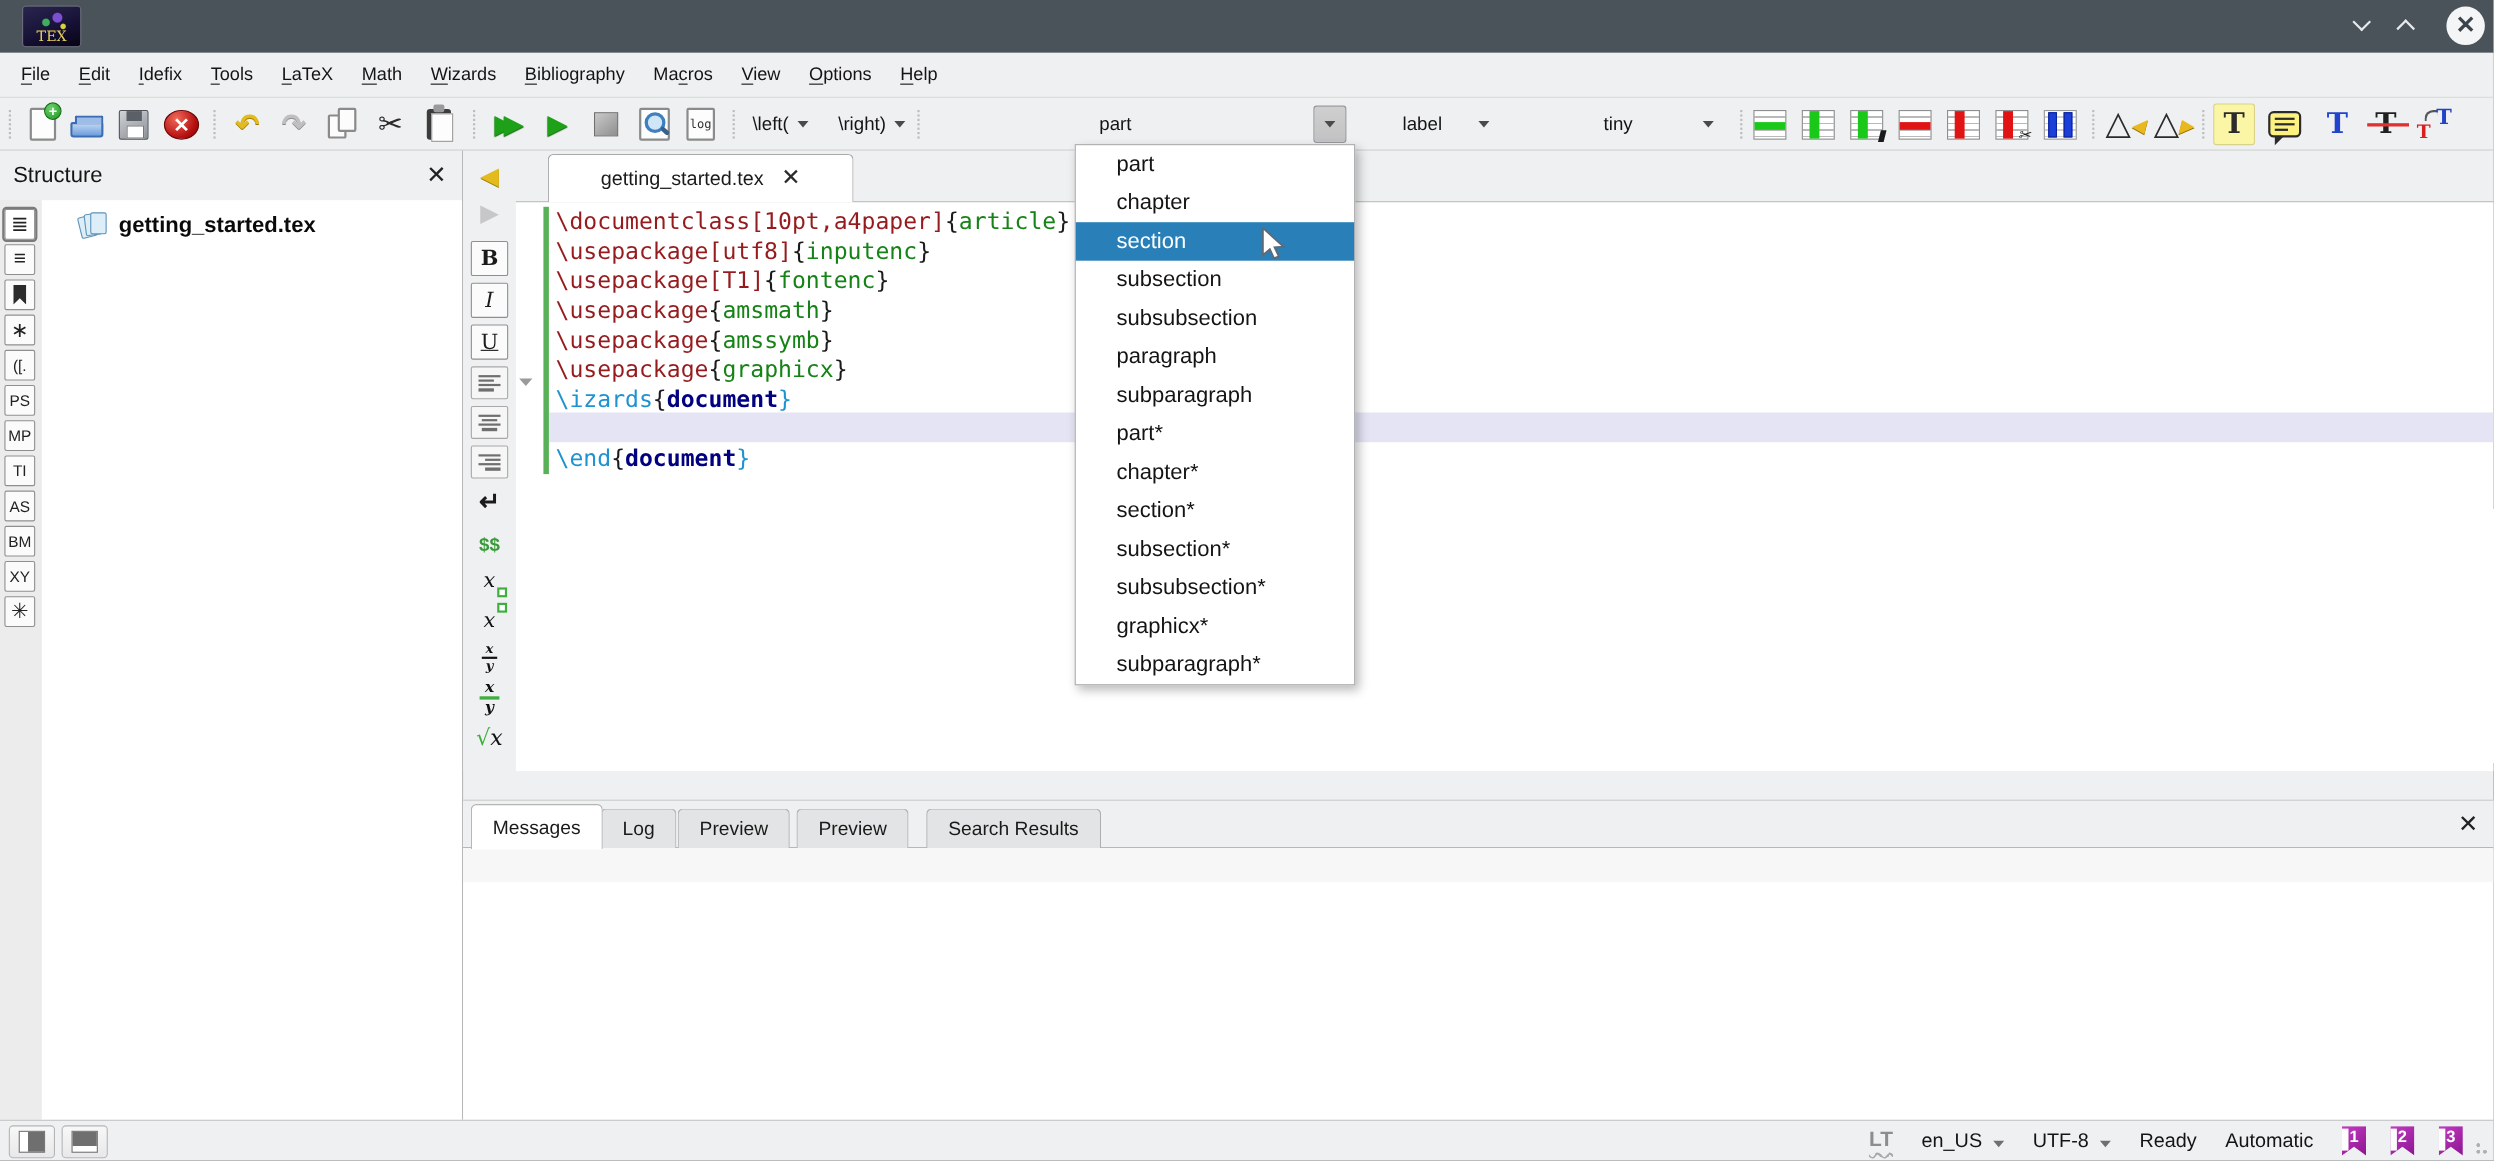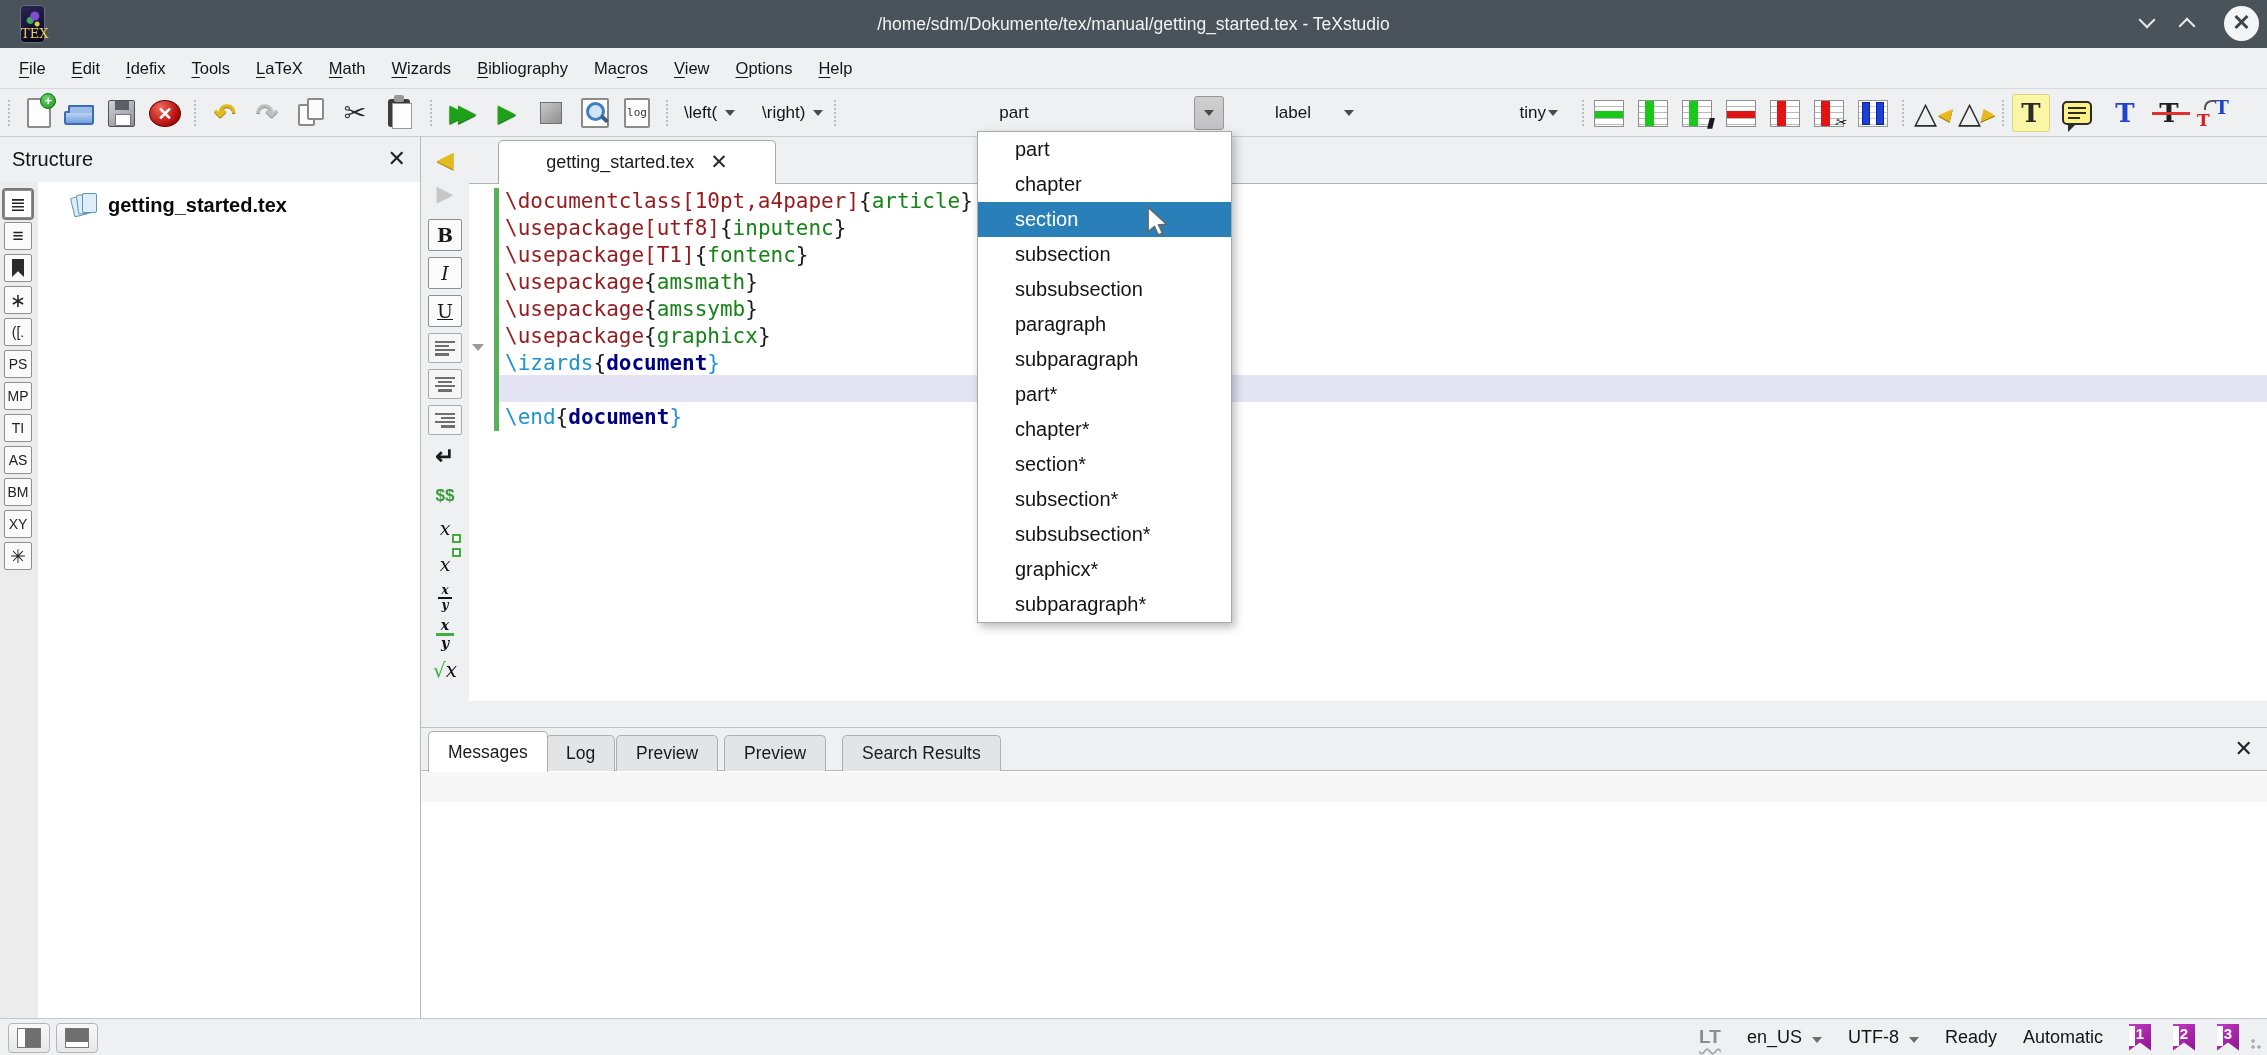--- a/index.html
+++ b/index.html
@@ -3,21 +3,21 @@
 <meta charset="utf-8">
 <style>
   * { margin:0; padding:0; box-sizing:border-box; }
   html,body { background:#888; }
   #app {
     position:relative; width:2267px; height:1055px; overflow:hidden;
     background:#eff0f1; font-family:"Liberation Sans", sans-serif; color:#1a1a1a;
   }
   
   .titlebar { position:absolute; left:0; top:0; width:2267px; height:48px; background:#4a525a; }
-  .tb-logo { position:absolute; left:20px; top:5px; width:25px; height:38px; border-radius:4px;
+  .tb-logo { position:absolute; left:20px; top:5px; width:54px; height:38px; border-radius:4px;
     background:radial-gradient(circle at 60% 28%, #7d4fd0 0 4px, transparent 5px),
                radial-gradient(circle at 40% 40%, #3fae5c 0 3px, transparent 4px),
                radial-gradient(circle at 70% 50%, #d8d23c 0 2px, transparent 3px),
                linear-gradient(160deg,#2a2550 0%, #151033 60%, #060414 100%);
     border:1px solid #6a6a7a; }
   .tb-logo span { position:absolute; left:0; right:0; bottom:1px; text-align:center;
     font-family:"DejaVu Serif", serif; font-size:13px; color:#e8cf5a; letter-spacing:0; }
   .tb-title { position:absolute; left:300px; right:300px; top:0; height:48px; line-height:48px;
     text-align:center; color:#f2f3f4; font-size:17.5px; white-space:nowrap; }
   .winbtn { position:absolute; top:8px; width:34px; height:32px; }
@@ -197,21 +197,20 @@
 </style>
 </head>
 <body>
 
 <div id="app">
 
   <div class="titlebar">
     <div class="tb-logo">
         <span>TEX</span>
       </div>
-    <div class="tb-title">/home/sdm/Dokumente/tex/manual/getting_started.tex - TeXstudio</div>
     <div class="winbtn" style="left:2132px;">
         <i class="chev down"></i>
       </div>
     <div class="winbtn" style="left:2172px;">
         <i class="chev up"></i>
       </div>
     <div class="closecirc" style="left:2224px;"><span>✕</span></div>
   </div>
 
   <div class="menubar" id="menubar">
@@ -298,21 +297,21 @@
           <i class="darr"></i>
         </span>
     </div>
     <div class="combo" style="left:1244px; width:128px;">
       <span class="ctext" style="right:30px;">label</span>
       <span class="cbtn">
           <i class="darr"></i>
         </span>
     </div>
     <div class="combo" style="left:1396px; width:180px;">
-      <span class="ctext" style="right:30px;text-align:right;">tiny</span>
+      <span class="ctext" style="right:30px;">tiny</span>
       <span class="cbtn">
           <i class="darr"></i>
         </span>
     </div>
     <i class="grip" style="left:1582px"></i>
 
     <div class="tbtn" style="left:1590px">
         <span class="tblw">
           <i class="band-h green"></i>
         </span>

